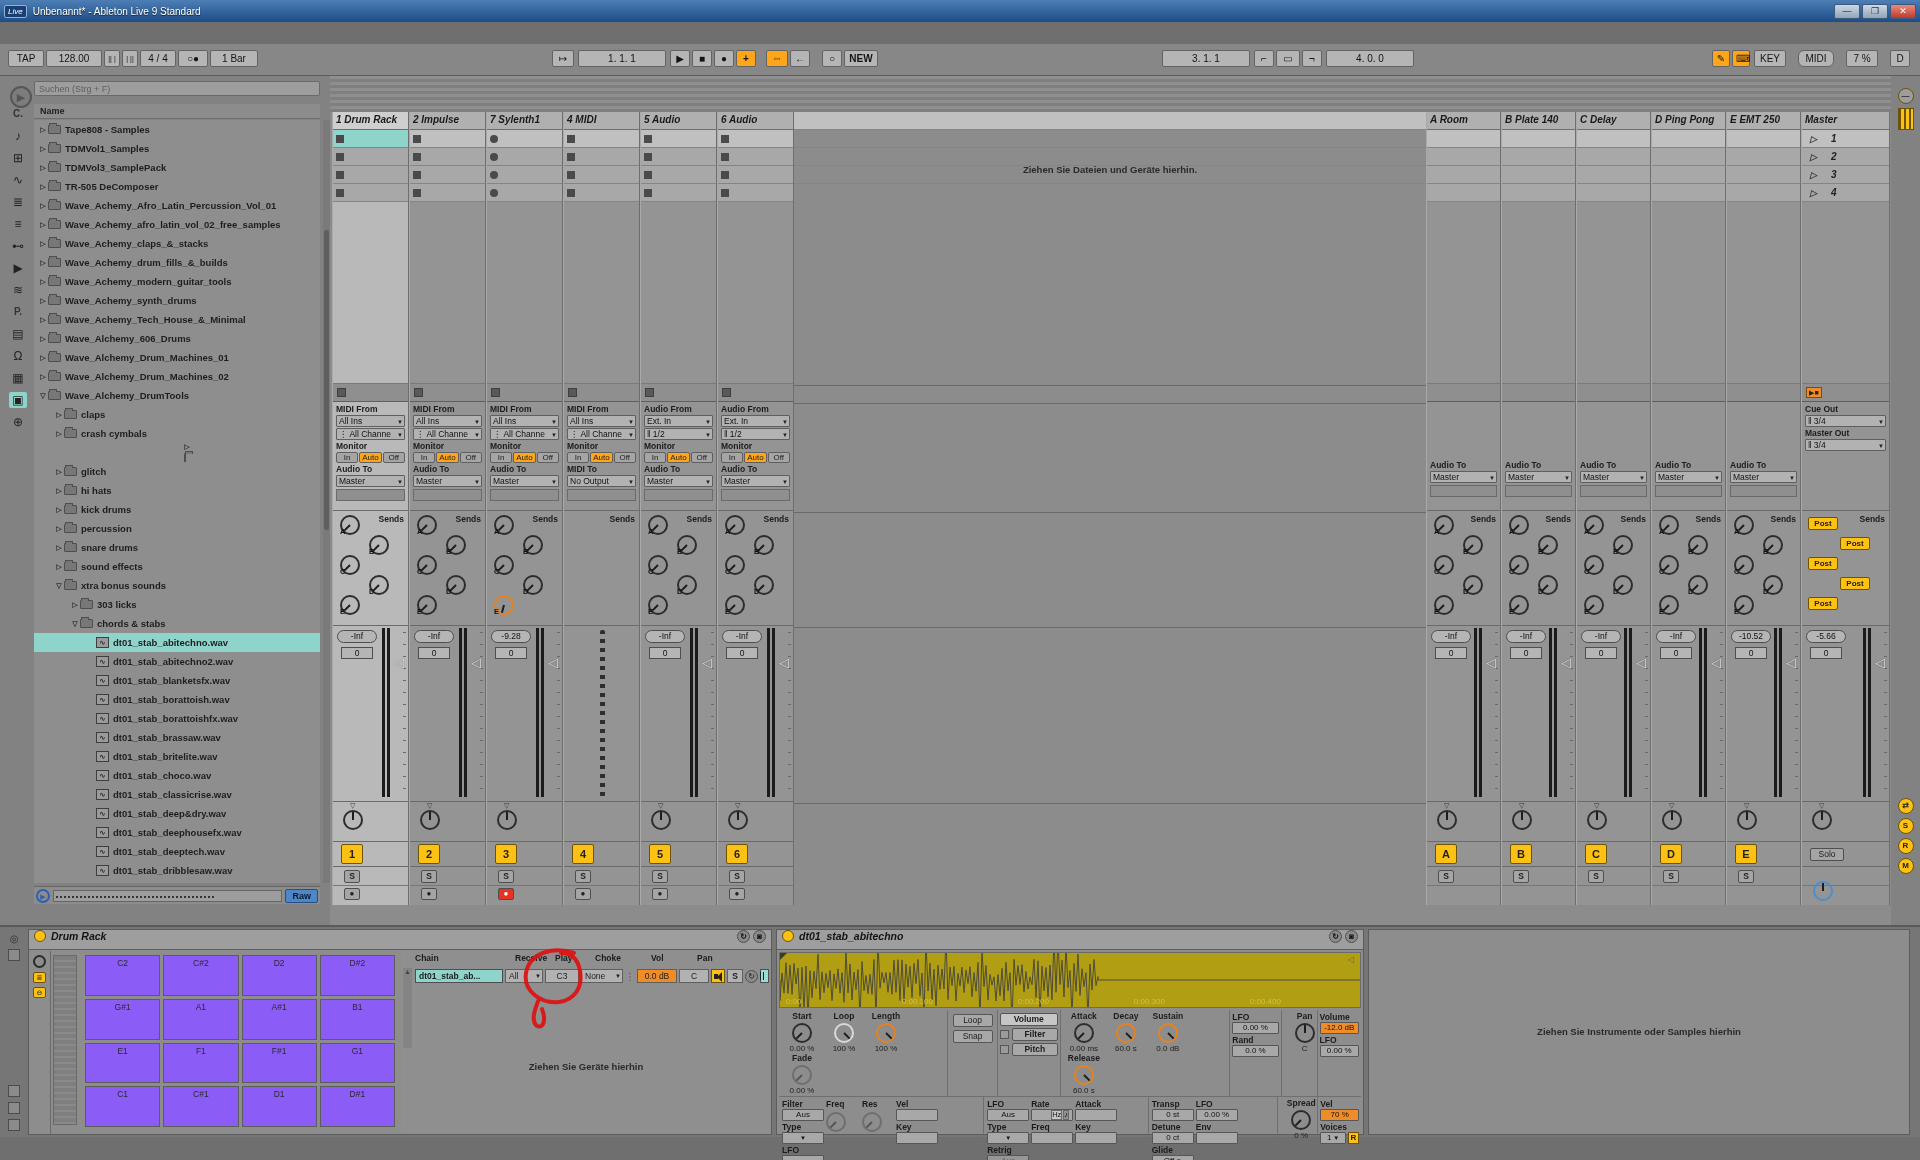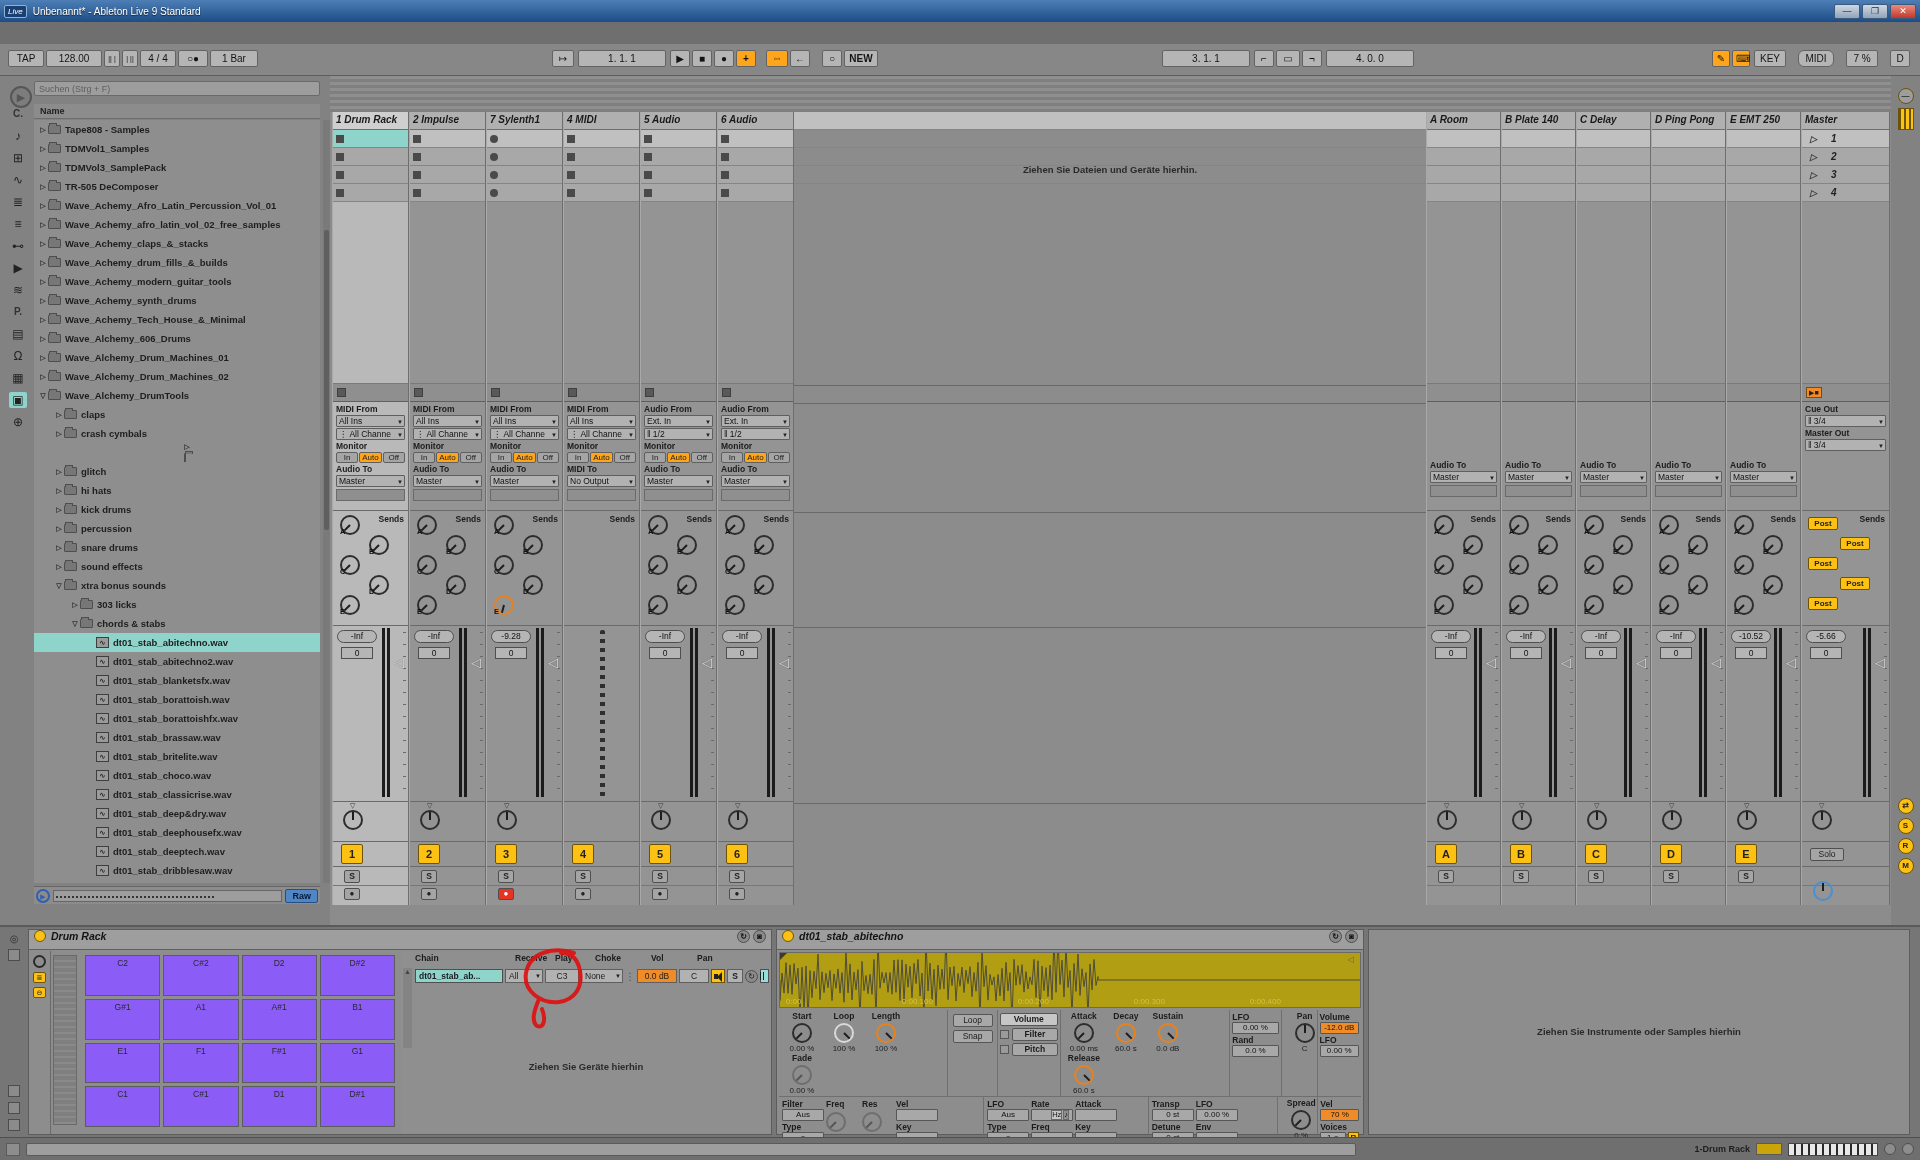--- a/index.html
+++ b/index.html
@@ -1609,23 +1609,14 @@
             </div>
           </div>
       </div>
     </div>
 
     <div id="deviceempty" class="devpanel">
       <div id="devhint">Ziehen Sie Instrumente oder Samples hierhin</div>
     </div>
   </div>
 
-  <div id="statusbar">
-    <span id="stbox"></span>
-    <span id="stfield"></span>
-    <span id="stdevlabel">1-Drum Rack</span>
-    <span id="stmeter"></span>
-    <span id="stkeys"></span>
-    <span class="stcirc"></span>
-    <span class="stcirc"></span>
-  </div>
 
 </div>
 
 </body></html>

